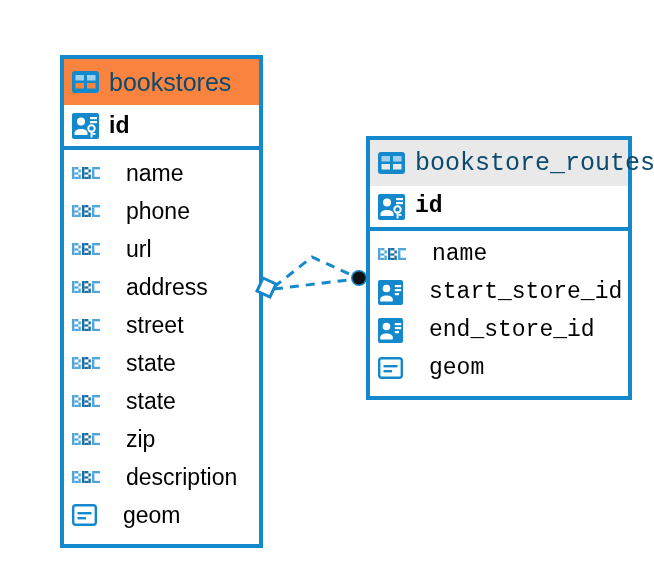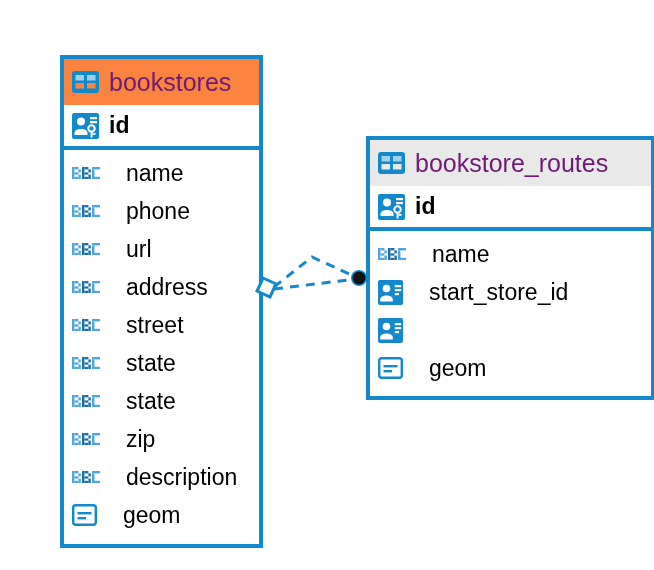--- a/index.html
+++ b/index.html
@@ -29,21 +29,21 @@
     height: 46px;
     padding: 0 8px;
     box-sizing: border-box;
     gap: 10px;
   }
   .table-header.accent-orange { background: #fb8340; }
   .table-header.accent-gray   { background: #e9e9e9; }
 
   .table-title {
     font-size: 25px;
-    color: #701a75;
+    color: #0c4a6e;
     line-height: 1;
     white-space: nowrap;
   }
 
   .pk-row {
     display: flex;
     align-items: center;
     height: 45px;
     padding: 0 8px;
     box-sizing: border-box;
@@ -99,22 +99,23 @@
   
   #tbl-bookstores {
     left: 60px;
     top: 55px;
     width: 203px;
     height: 493px;
   }
   #tbl-bookstore-routes {
     left: 366px;
     top: 136px;
-    width: 289px;
+    width: 266px;
     height: 264px;
+    font-family: Liberation Mono, monospace;
   }
 </style>
 </head>
 <body>
 
 <div class="er-table" id="tbl-bookstores">
 
   <div class="table-header accent-orange">
     <span class="icon icon-grid">
       <svg viewBox="0 0 27 22" width="27" height="22">
@@ -501,20 +502,21 @@
       <span class="icon icon-fk">
         <svg viewBox="0 0 25 25" width="25" height="25">
           <rect x="0" y="0" width="25" height="25" rx="2" fill="#1389cc"></rect>
           <circle cx="8.5" cy="8.5" r="3.8" fill="#ffffff"></circle>
           <path d="M2.2 19.5 C2.2 14.2 14.8 14.2 14.8 19.5 L14.8 21.5 L2.2 21.5 Z" fill="#ffffff"></path>
           <rect x="16.8" y="5" width="6.4" height="2.2" fill="#ffffff"></rect>
           <rect x="16.8" y="9" width="6.4" height="2.2" fill="#ffffff"></rect>
           <rect x="16.8" y="13" width="4.2" height="2.2" fill="#ffffff"></rect>
         </svg>
       </span>
+      <span class="field-label">end_store_id</span>
     </div>
 
     <div class="field-row">
       <span class="icon icon-geom">
         <svg viewBox="0 0 25 22" width="25" height="22">
           <rect x="1.2" y="1.2" width="22.6" height="19.6" rx="2.5" fill="#ffffff" stroke="#1389cc" stroke-width="2.4"></rect>
           <rect x="5.5" y="8" width="14" height="2.4" fill="#1389cc"></rect>
           <rect x="5.5" y="13" width="8.5" height="2.4" fill="#1389cc"></rect>
         </svg>
       </span>

